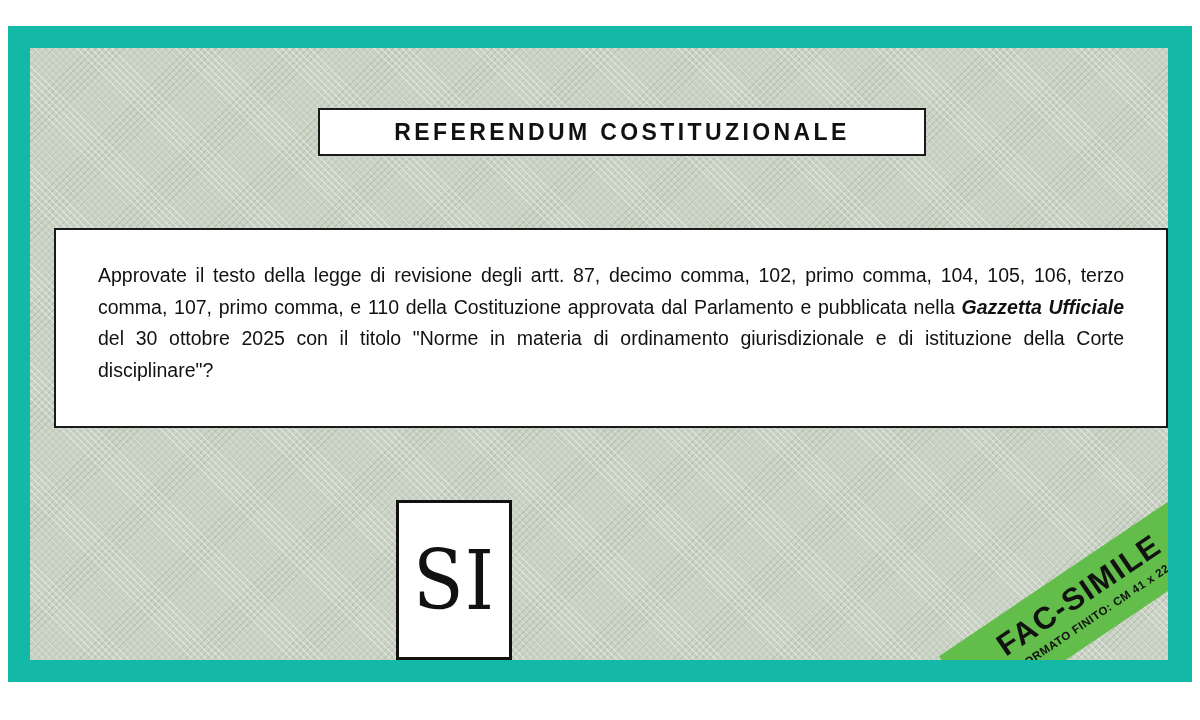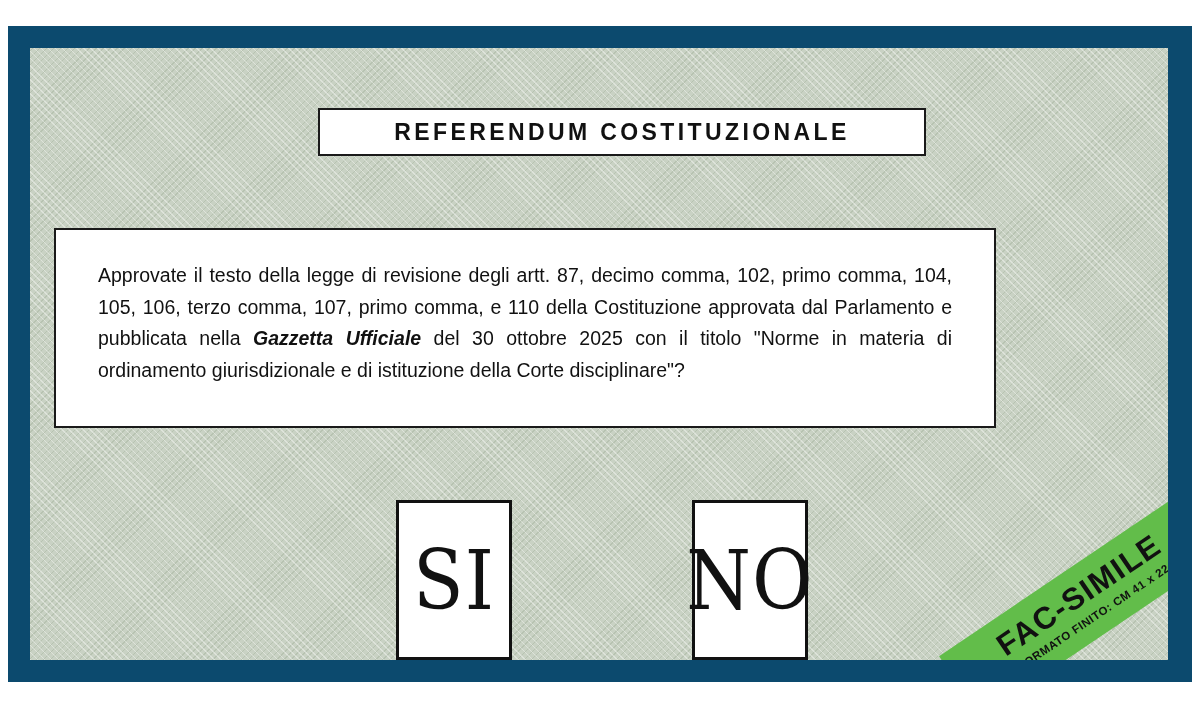--- a/index.html
+++ b/index.html
@@ -23,21 +23,21 @@
     box-sizing: border-box;
   }
 
   
   .ballot-frame {
     position: absolute;
     left: 8px;
     top: 26px;
     width: 1184px;
     height: 656px;
-    background: #0c4a6e;
+    background: #14b8a6;
     box-sizing: border-box;
     padding: 22px 24px 22px 22px;
     overflow: hidden;
   }
 
   
   .ballot-paper {
     position: relative;
     width: 100%;
     height: 100%;
@@ -69,21 +69,21 @@
     letter-spacing: 3.4px;
     color: #111111;
     white-space: nowrap;
   }
 
   
   .question-box {
     position: absolute;
     left: 24px;
     top: 180px;
-    width: 942px;
+    width: 1114px;
     height: 200px;
     background: #ffffff;
     border: 2px solid #1a1a1a;
     box-sizing: border-box;
     padding: 30px 42px 0 42px;
   }
   .question-text {
     font-size: 19.5px;
     line-height: 1.62;
     color: #111111;
@@ -162,23 +162,20 @@
       </div>
 
       <div class="question-box">
         <p class="question-text"><span>Approvate il testo della legge di revisione degli artt. 87, decimo comma, 102, primo comma, 104, 105, 106, terzo comma, 107, primo comma, e 110 della Costituzione approvata dal Parlamento e pubblicata nella </span><span class="it">Gazzetta Ufficiale</span><span> del 30 ottobre 2025 con il titolo "Norme in materia di ordinamento giurisdizionale e di istituzione della Corte disciplinare"?</span></p>
       </div>
 
       <div class="option-box option-si">
         <span class="option-label">SI</span>
       </div>
 
-      <div class="option-box option-no">
-        <span class="option-label">NO</span>
-      </div>
 
       <div class="facsimile-banner">
         <span class="facsimile-main">FAC-SIMILE</span>
         <span class="facsimile-sub">FORMATO FINITO: CM 41 x 22</span>
       </div>
 
     </div>
   </div>
 </div>
 

